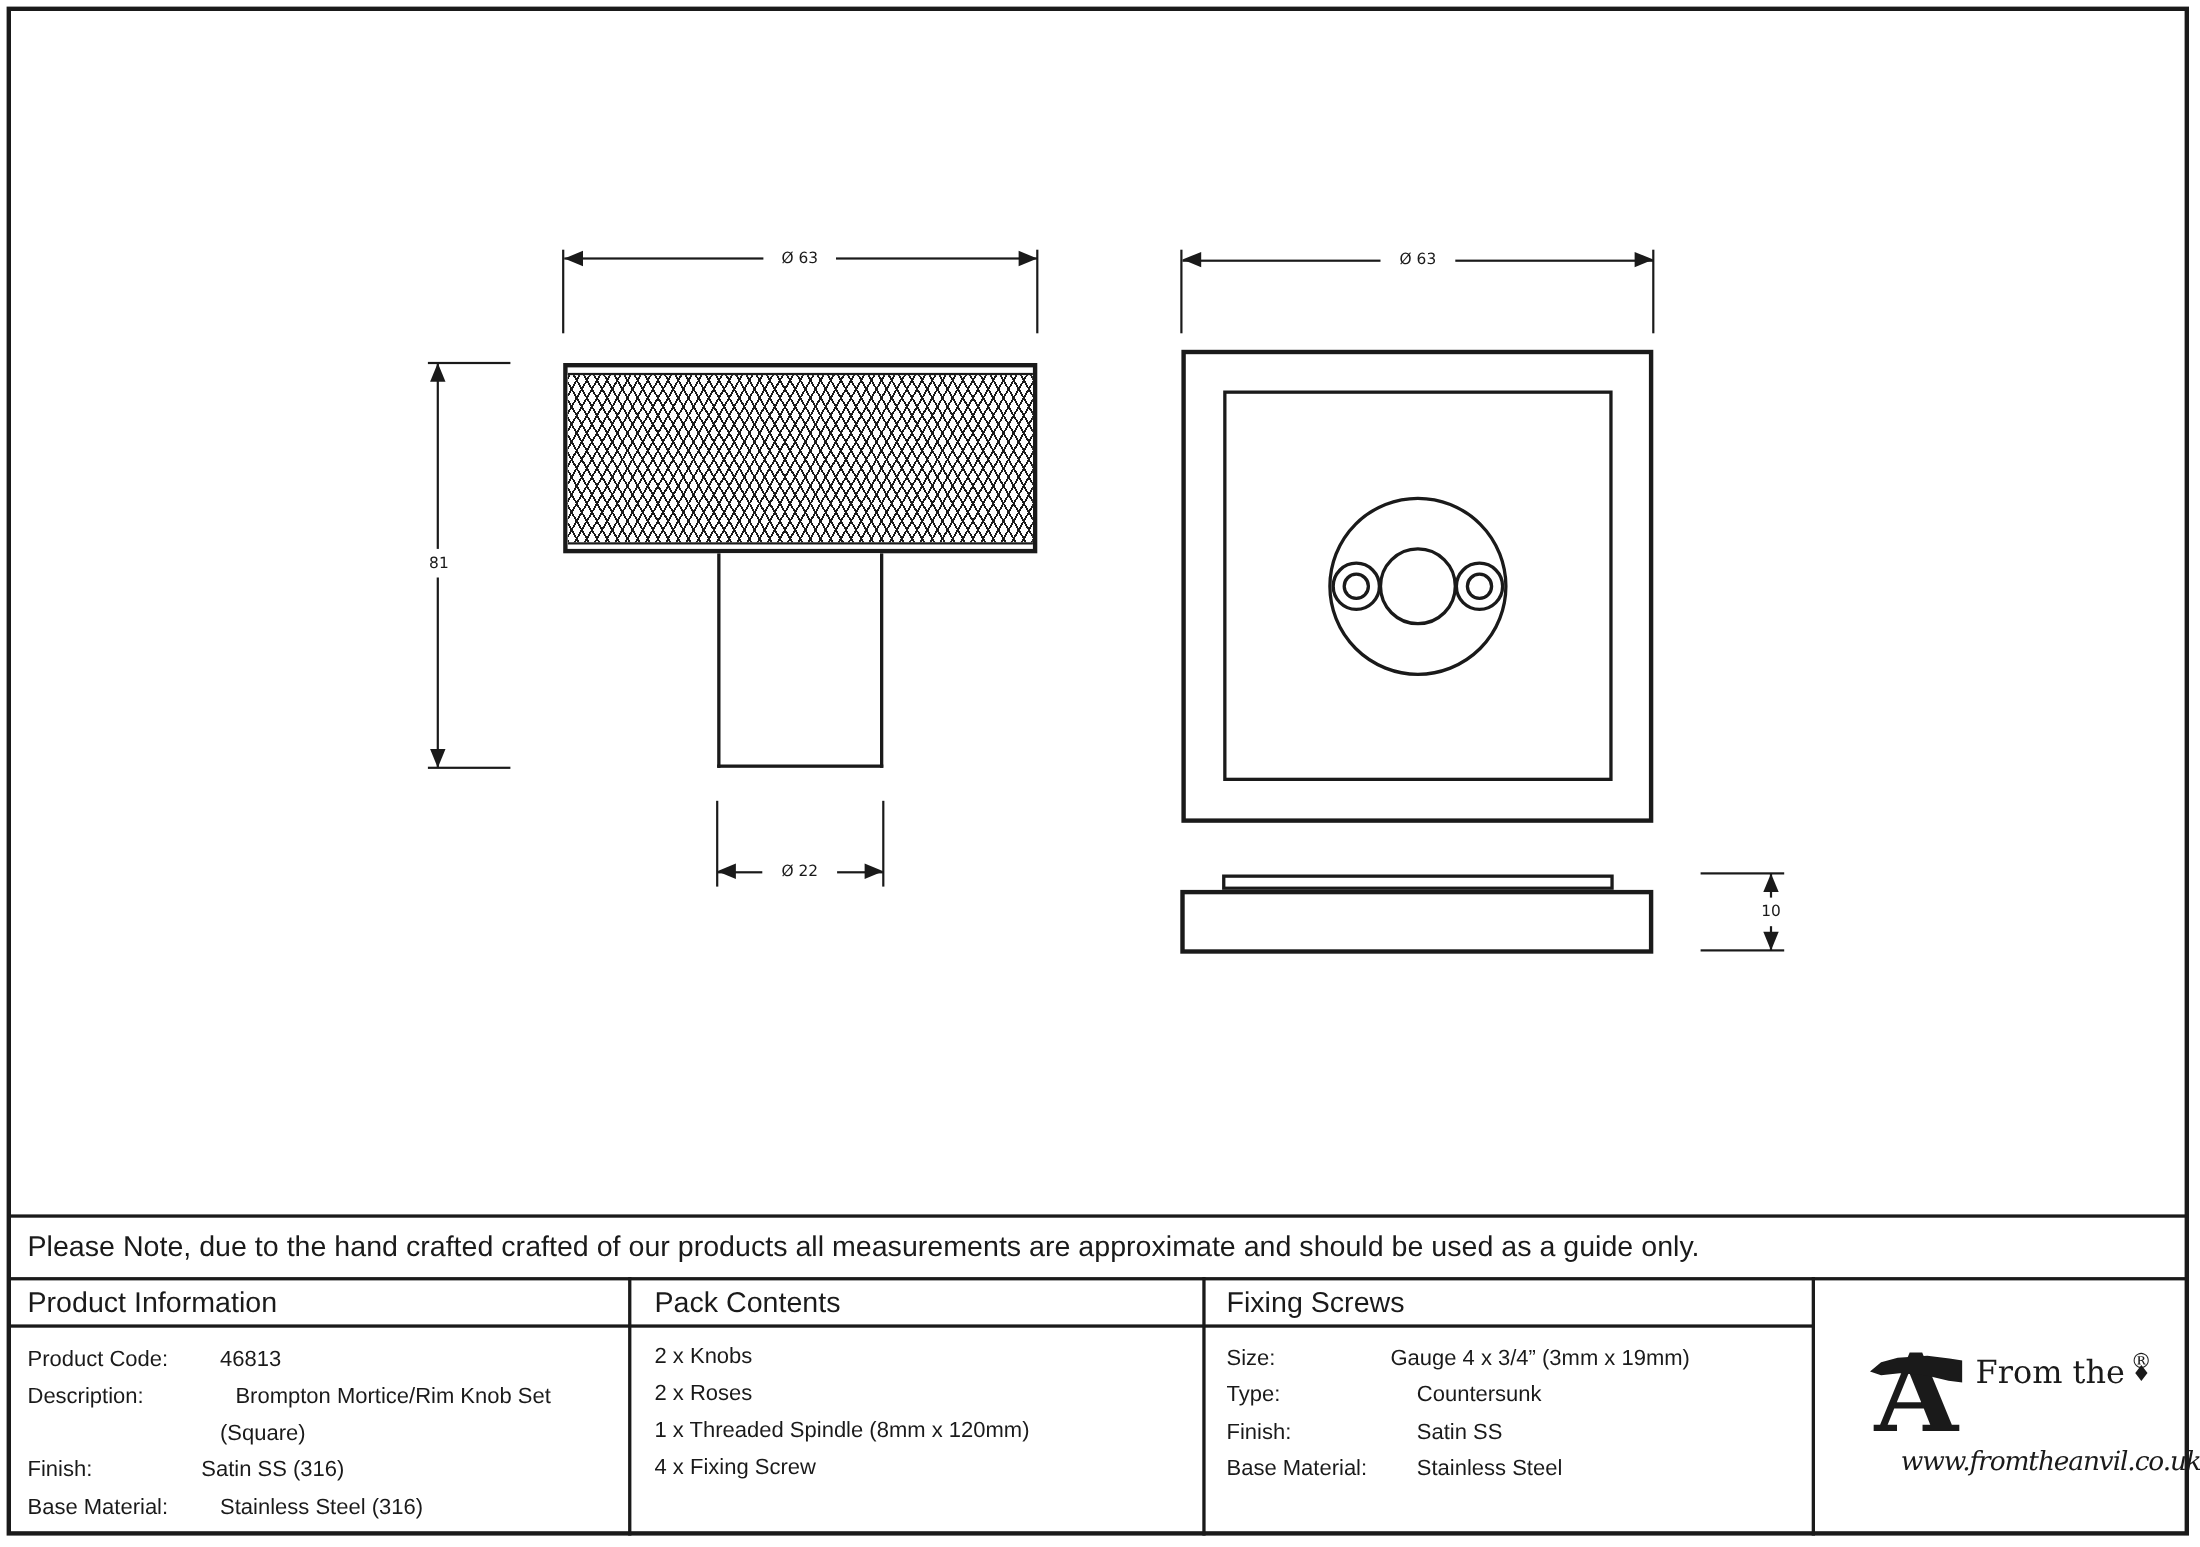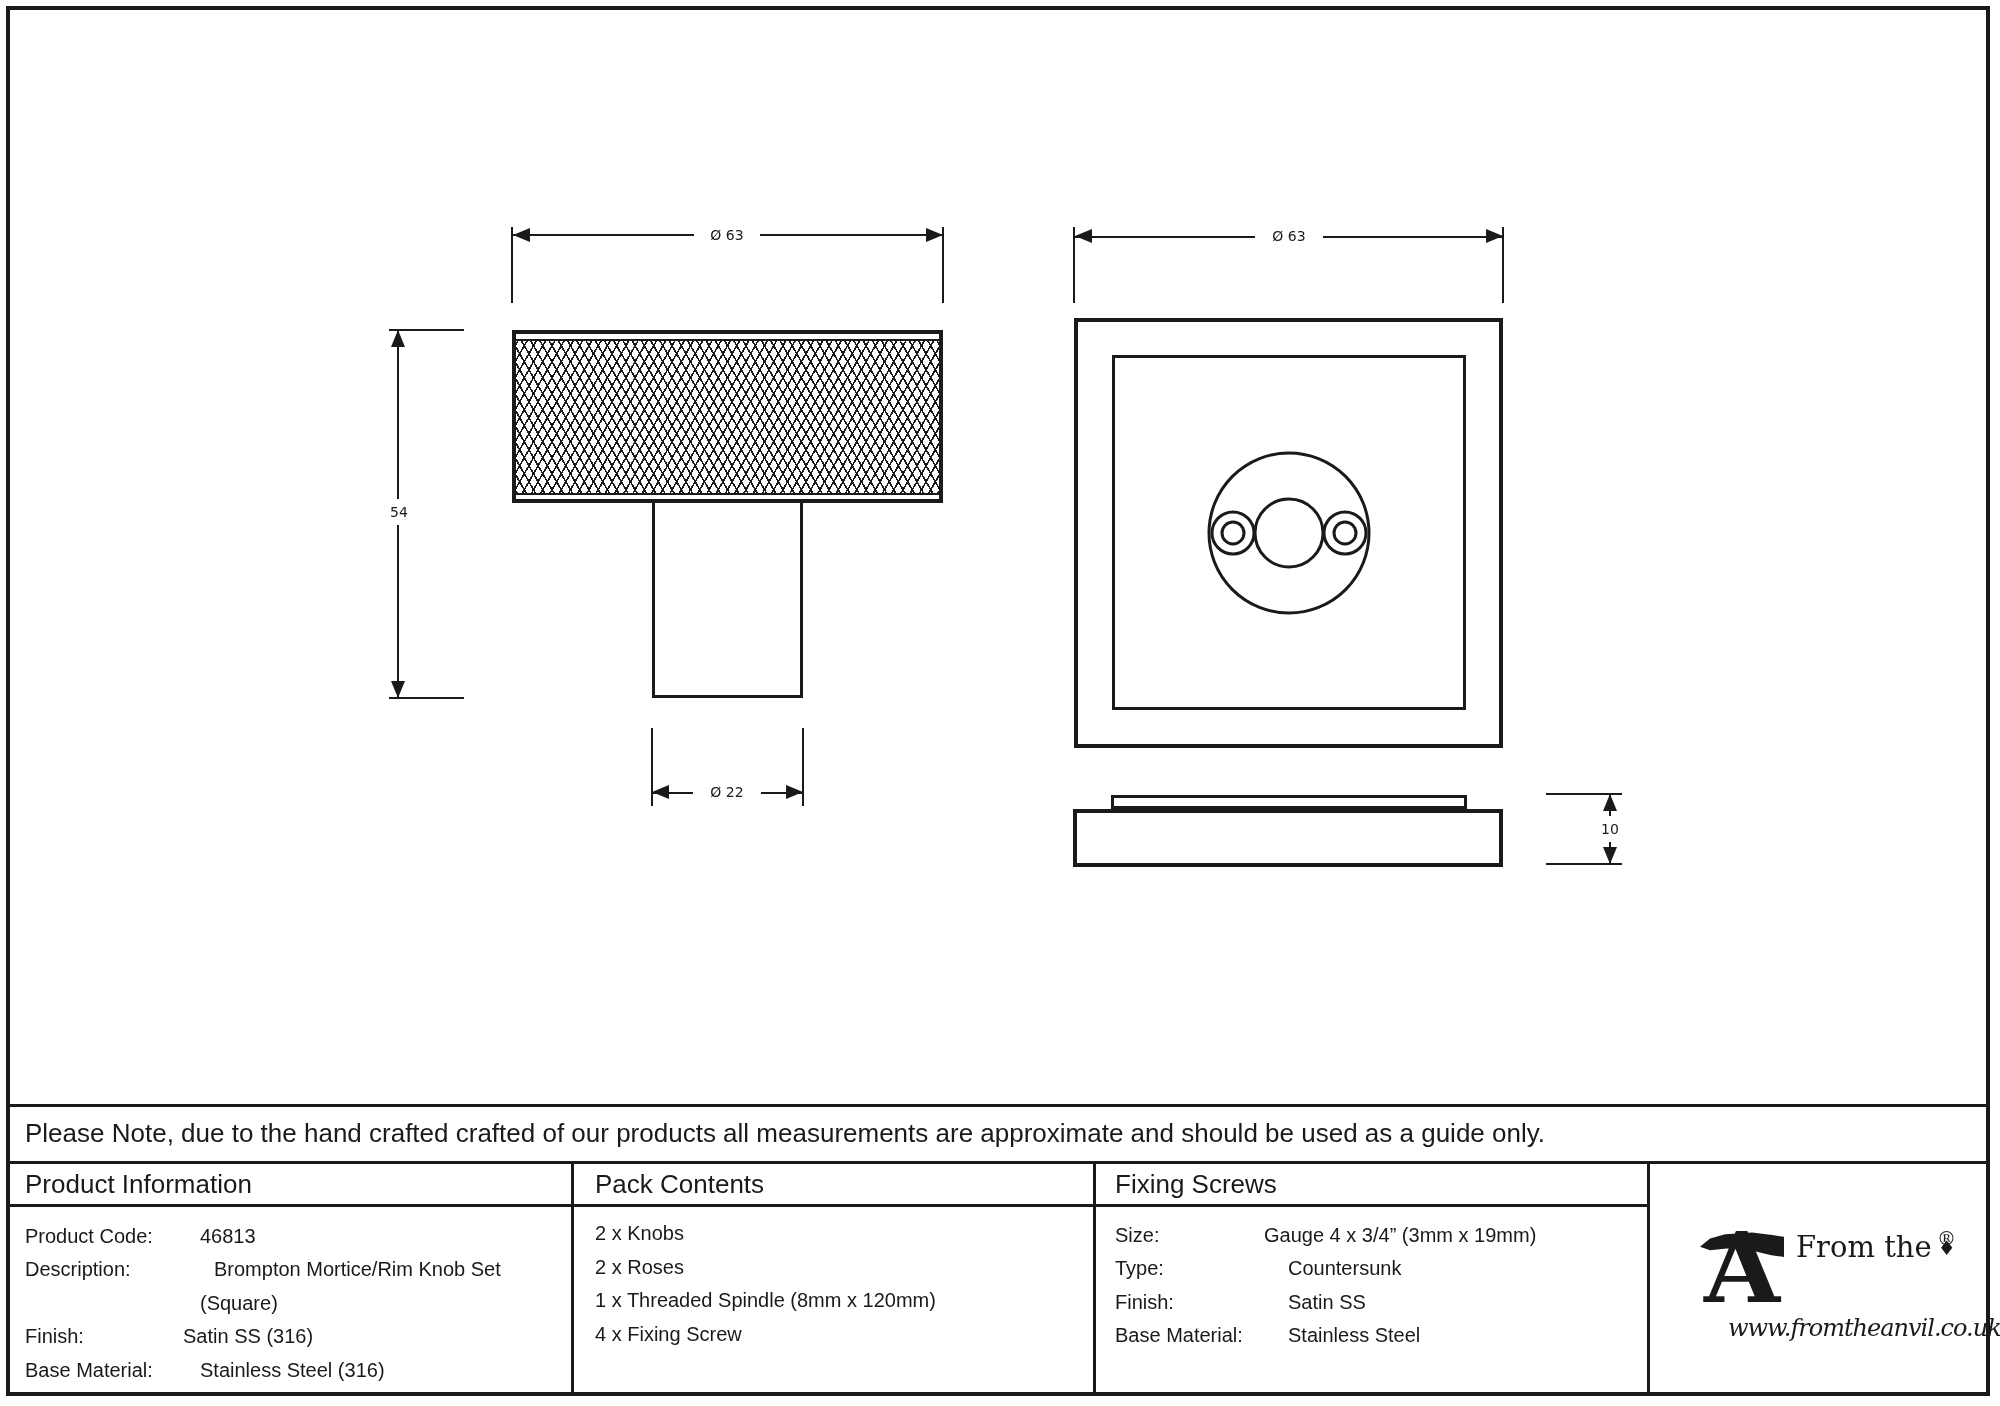--- a/index.html
+++ b/index.html
@@ -56,21 +56,21 @@
   <div class="ln" style="left:513px; top:234px; width:430px; height:2px;"></div>
   <div class="arr arr-l" style="left:513px; top:228px;"></div>
   <div class="arr arr-r" style="left:926px; top:228px;"></div>
   <div class="dimlab" style="left:694px; top:222px; width:66px;">Ø 63</div>
 
   <div class="ln" style="left:389px; top:329px; width:75px; height:2px;"></div>
   <div class="ln" style="left:389px; top:697px; width:75px; height:2px;"></div>
   <div class="ln" style="left:397px; top:330px; width:2px; height:368px;"></div>
   <div class="arr arr-u" style="left:391px; top:330px;"></div>
   <div class="arr arr-d" style="left:391px; top:681px;"></div>
-  <div class="dimlab" style="left:374px; top:499px; width:50px;">54</div>
+  <div class="dimlab" style="left:374px; top:499px; width:50px;">81</div>
 
   <div class="ln" style="left:651px; top:728px; width:2px; height:78px;"></div>
   <div class="ln" style="left:802px; top:728px; width:2px; height:78px;"></div>
   <div class="ln" style="left:652px; top:792px; width:151px; height:2px;"></div>
   <div class="arr arr-l" style="left:652px; top:785px;"></div>
   <div class="arr arr-r" style="left:786px; top:785px;"></div>
   <div class="dimlab" style="left:693px; top:779px; width:68px;">Ø 22</div>
 
   <div class="box" style="left:1074px; top:318px; width:429px; height:430px;"></div>
   <div class="box-thin" style="left:1112px; top:355px; width:354px; height:355px;"></div>

